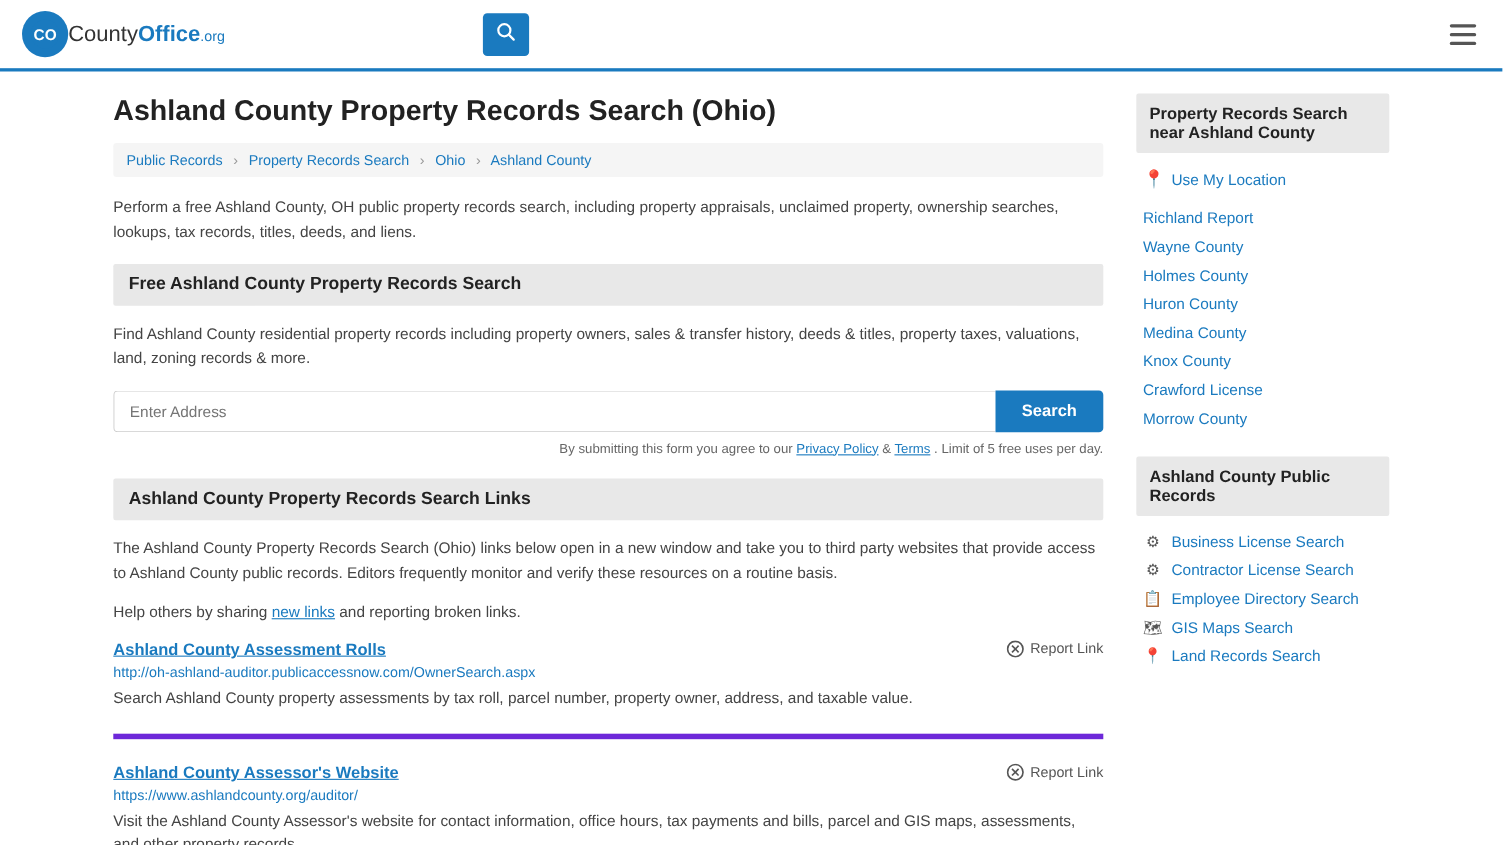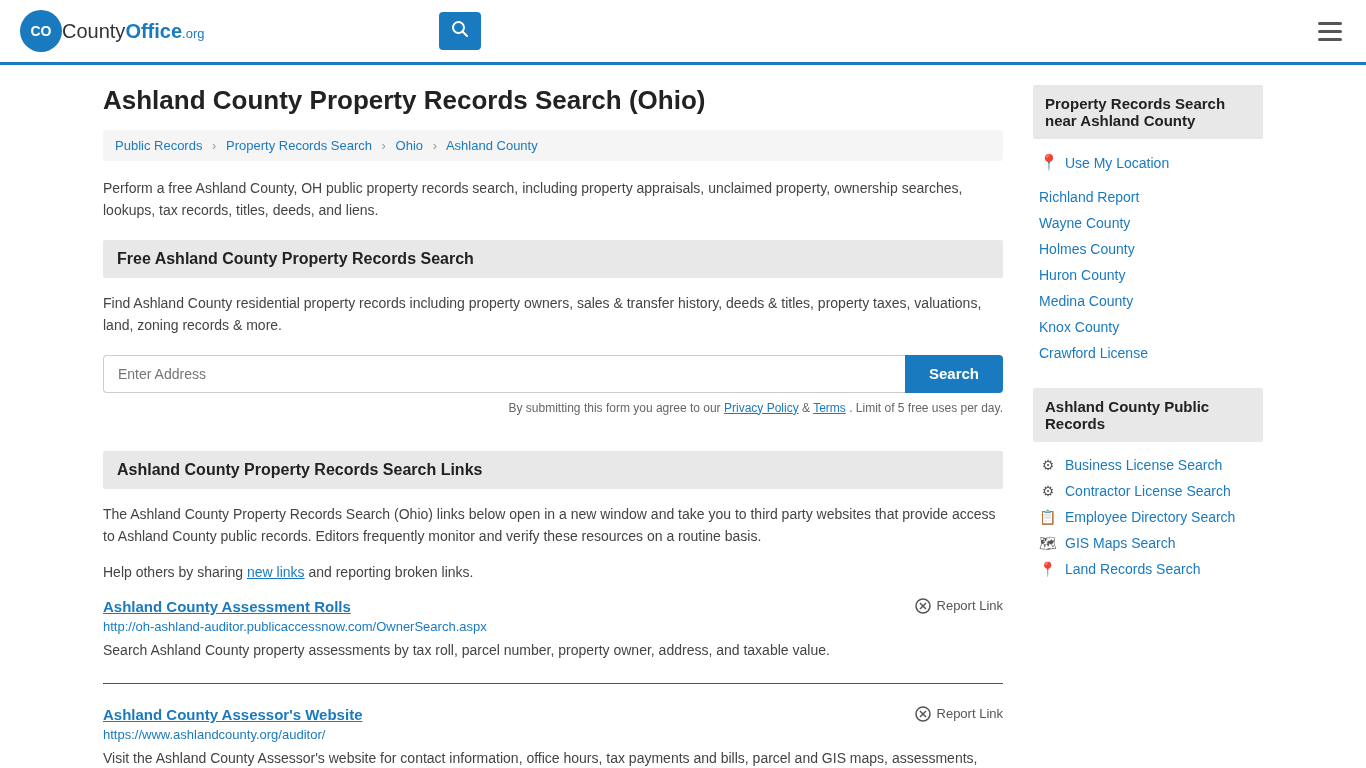--- a/index.html
+++ b/index.html
@@ -126,21 +126,21 @@
       padding: 10px 14px;
       font-size: 16px;
       font-weight: bold;
       color: #222;
       margin-bottom: 14px;
       border-radius: 2px;
     }
 
     
     #prop-search-section {
-      margin-bottom: 36px;
+      margin-bottom: 20px;
     }
     #address-form {
       display: flex;
       gap: 0;
       margin-bottom: 8px;
     }
     #address-input {
       flex: 1;
       padding: 10px 14px;
       border: 1px solid #ccc;
@@ -165,21 +165,21 @@
       text-align: right;
     }
     .form-note a { color: #1a7abf; }
 
     
     #links-section .desc-text { margin-bottom: 14px; }
     .new-links { color: #1a7abf; }
     .link-item {
       margin-bottom: 22px;
       padding-bottom: 22px;
-      border-bottom: 1px solid #6d28d9;
+      border-bottom: 5px solid #6d28d9;
     }
     .link-item:last-child { border-bottom: none; }
     .link-item-header {
       display: flex;
       justify-content: space-between;
       align-items: flex-start;
       margin-bottom: 4px;
     }
     .link-item-title {
       font-size: 15px;
@@ -374,20 +374,21 @@
 
     <div id="sidebar-counties">
 
     <a class="sidebar-county-link" href="#">Richland Report</a>
         <a class="sidebar-county-link" href="#">Wayne County</a>
         <a class="sidebar-county-link" href="#">Holmes County</a>
         <a class="sidebar-county-link" href="#">Huron County</a>
         <a class="sidebar-county-link" href="#">Medina County</a>
         <a class="sidebar-county-link" href="#">Knox County</a>
         <a class="sidebar-county-link" href="#">Crawford License</a>
+        <a class="sidebar-county-link" href="#">Morrow County</a>
       </div>
 
     <div class="sidebar-pub-records">
       <div class="sidebar-section-title">Ashland County Public Records</div>
       <div id="sidebar-pub-items">
 
       <div class="sidebar-pub-item">
       <span class="sidebar-icon">⚙</span>
       <span>Business License Search</span>
     </div>

